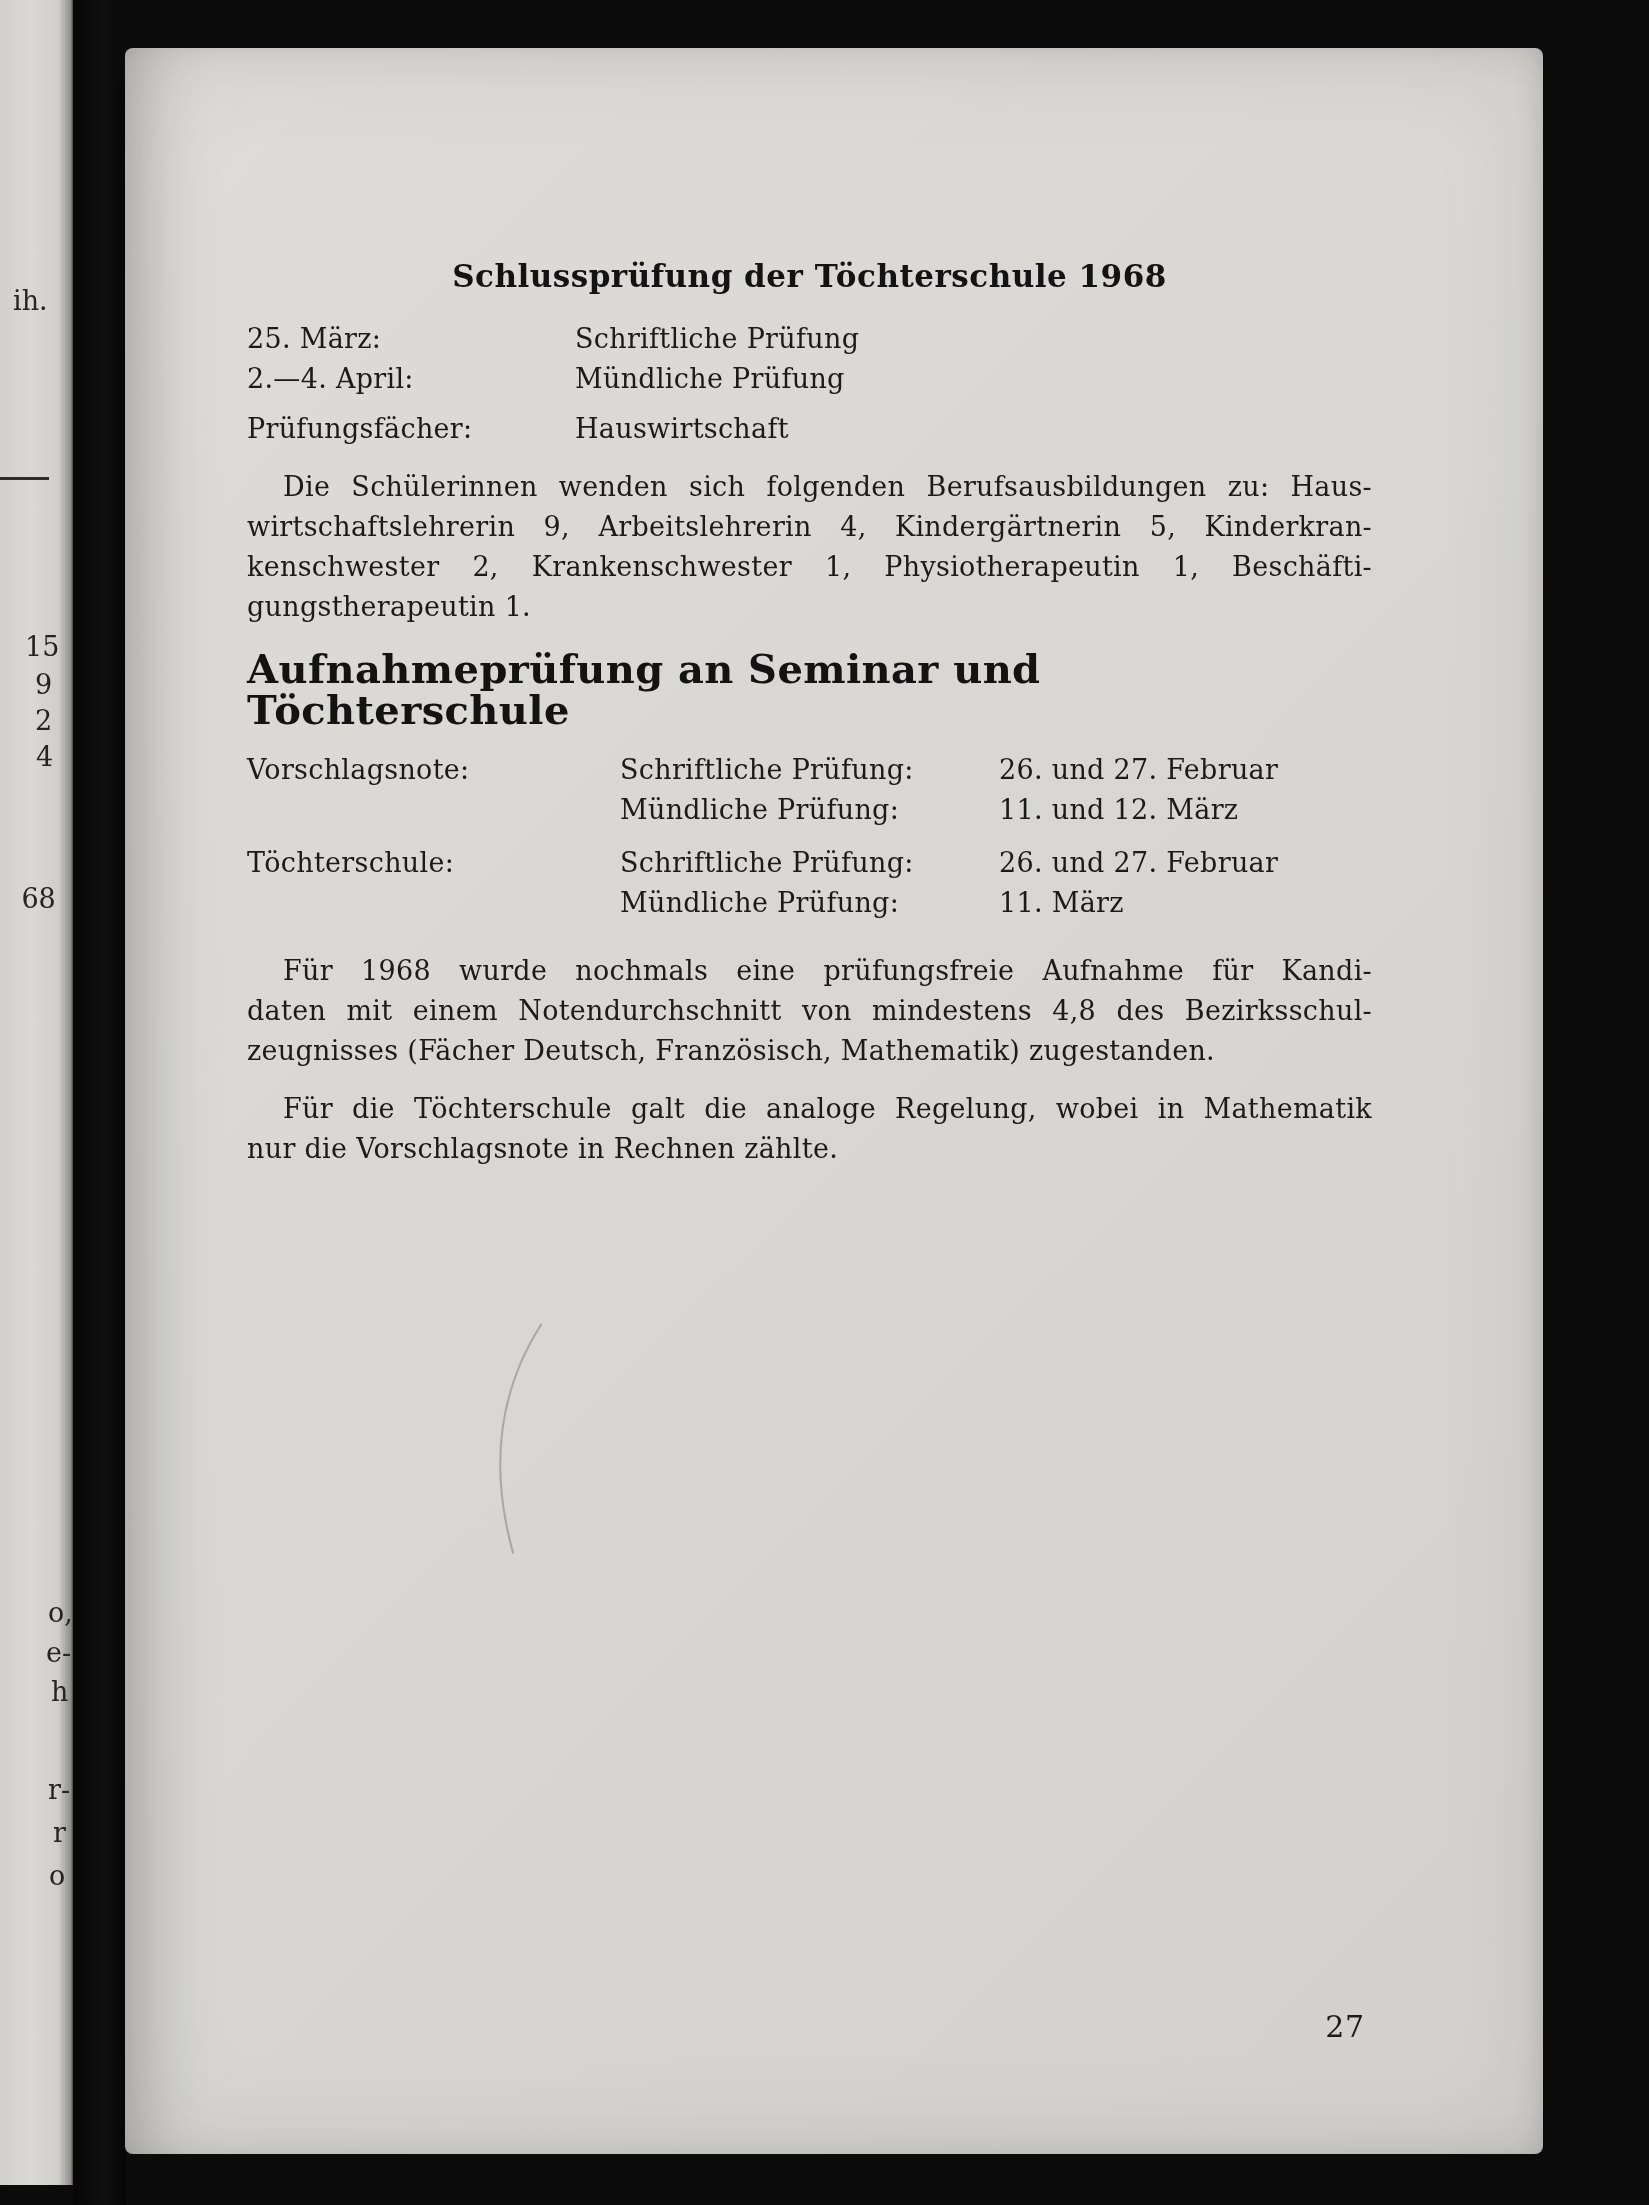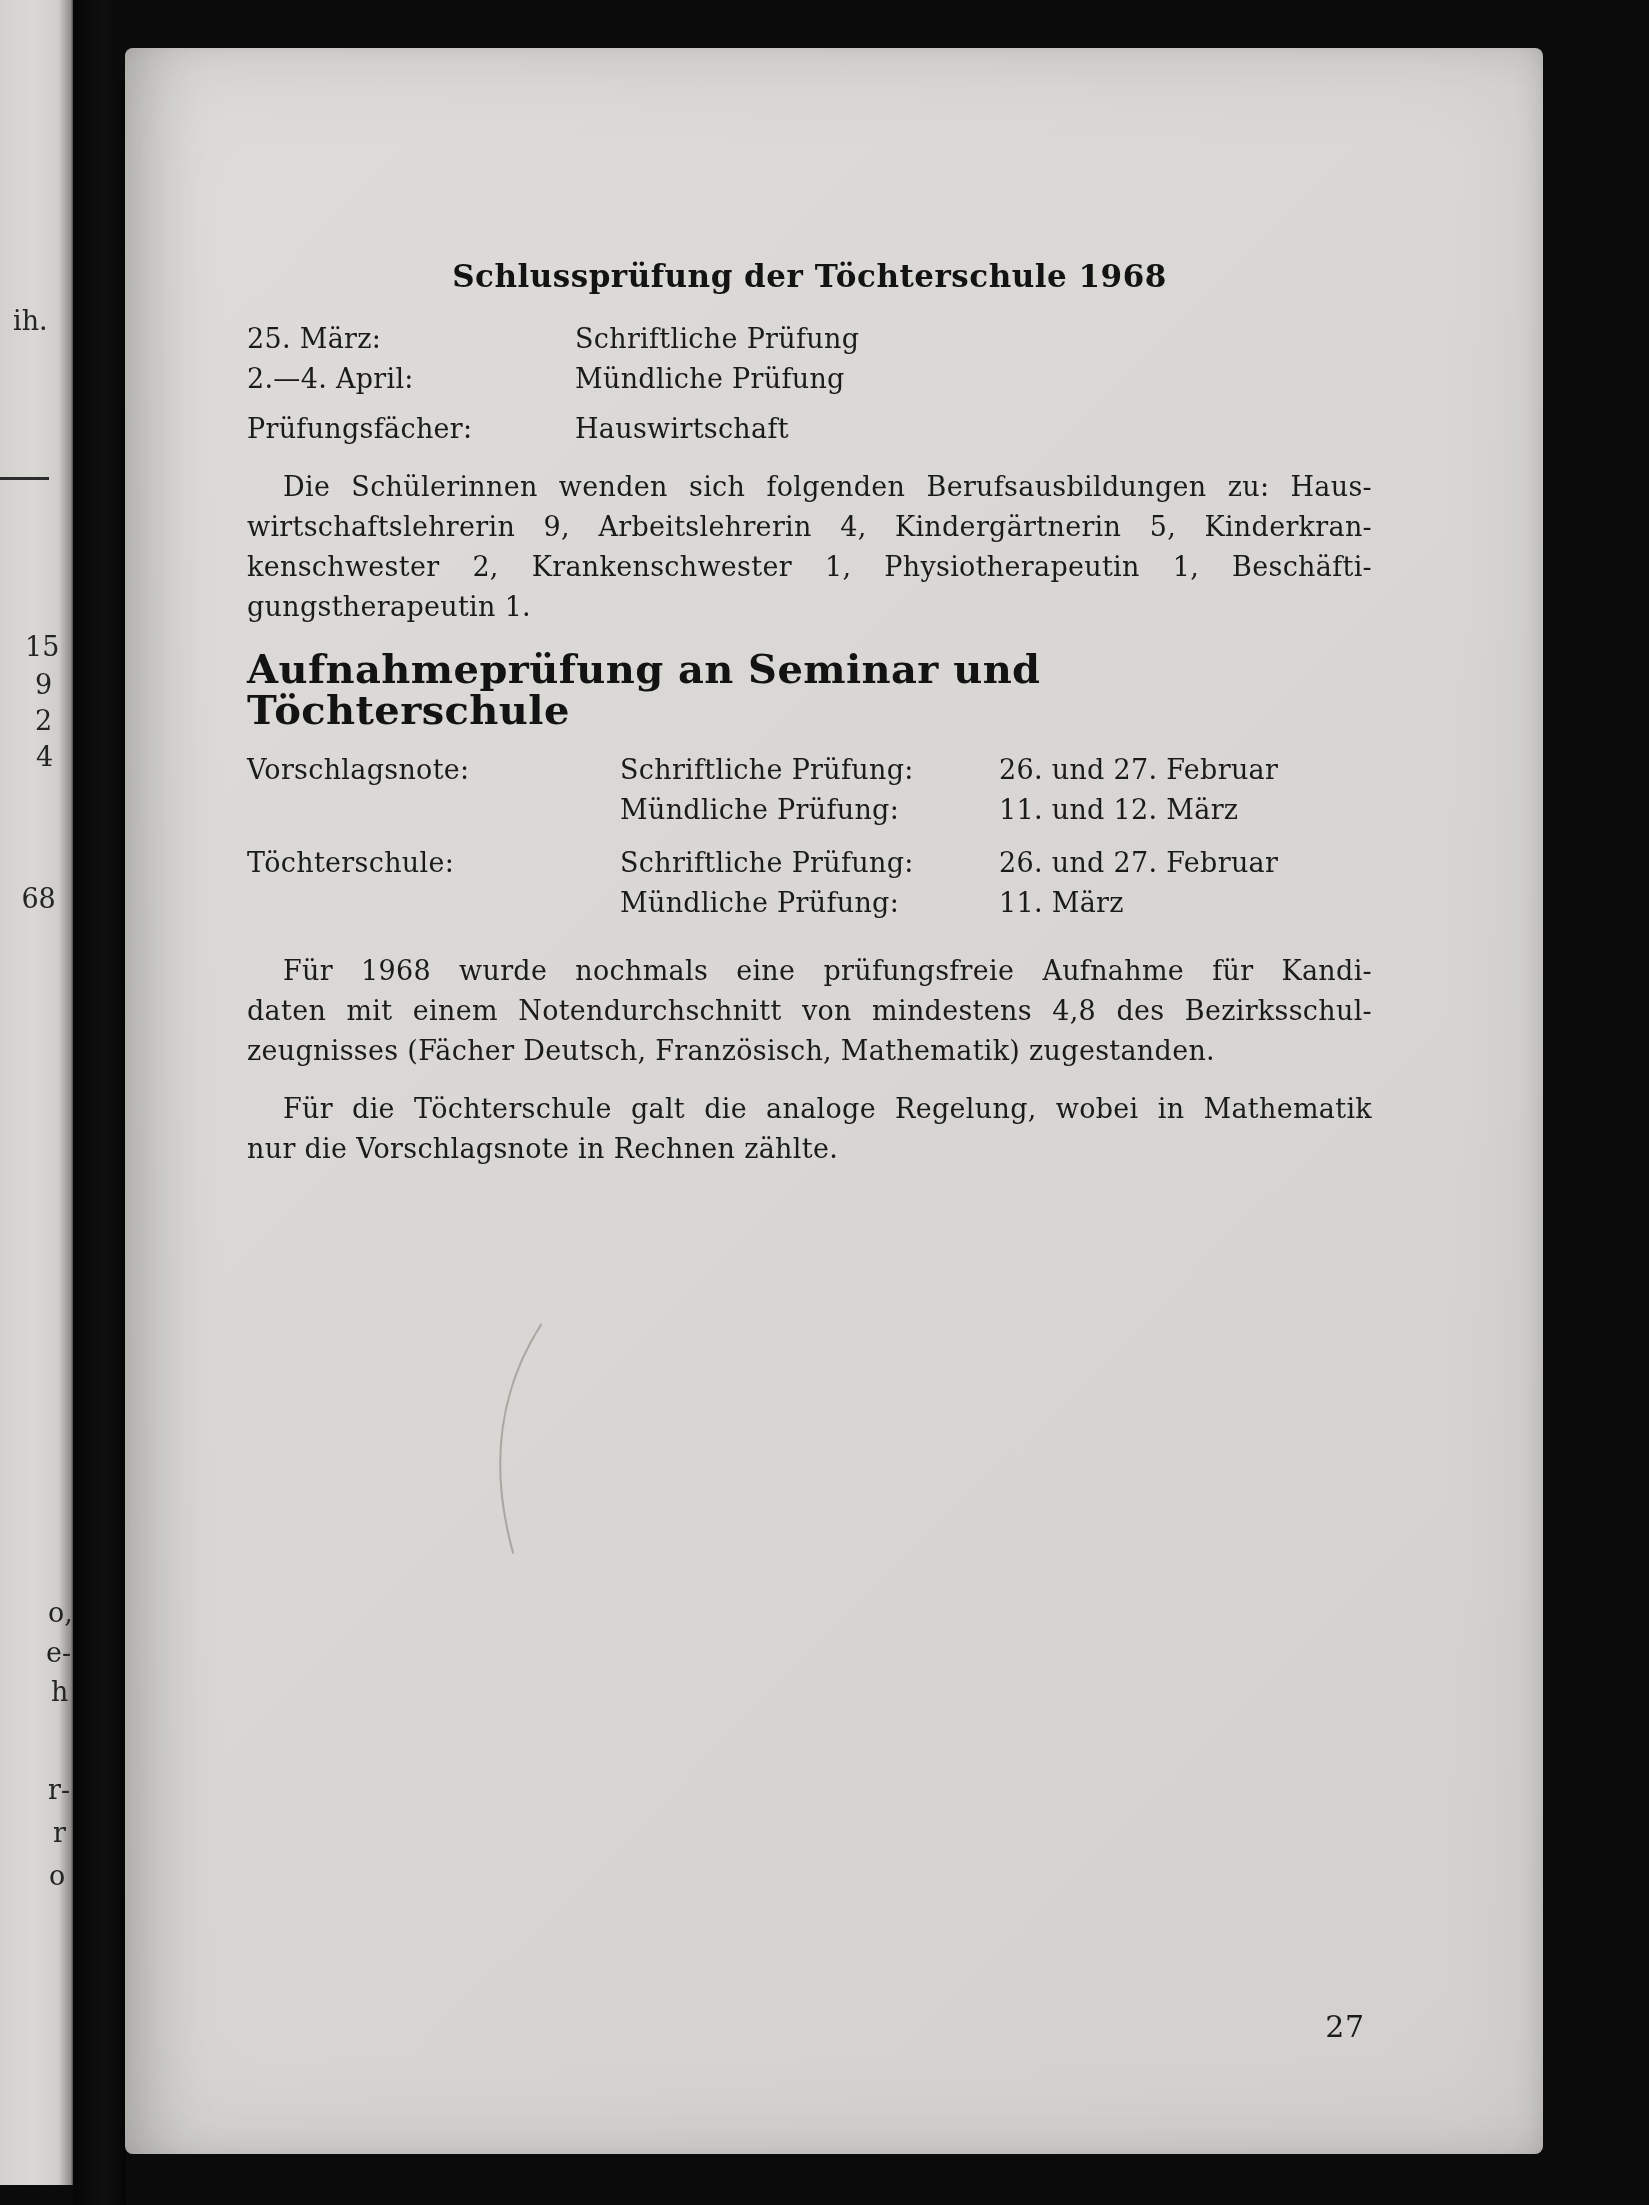--- a/index.html
+++ b/index.html
@@ -55,21 +55,21 @@
   .group-gap{height:13px;grid-column:1 / -1;}
   .page-number{
     position:absolute;right:178px;top:1961px;font-size:30px;color:#1b1b1b;letter-spacing:0.8px;
   }
   .scan-curve{position:absolute;left:355px;top:1270px;}
 </style>
 </head>
 <body>
 
 <div class="left-strip">
-  <span class="frag" style="left:13px;top:306px;">ih.</span>
+  <span class="frag" style="left:13px;top:286px;">ih.</span>
   <div class="frag-rule" style="top:477px;"></div>
   <span class="frag" style="left:25px;top:632px;">15</span>
   <span class="frag" style="left:35px;top:670px;">9</span>
   <span class="frag" style="left:35px;top:706px;">2</span>
   <span class="frag" style="left:36px;top:742px;">4</span>
   <span class="frag" style="left:21.4px;top:884px;">68</span>
   <span class="frag" style="left:48px;top:1598px;">o,</span>
   <span class="frag" style="left:46px;top:1638px;">e-</span>
   <span class="frag" style="left:51px;top:1677px;">h</span>
   <span class="frag" style="left:48px;top:1775px;">r-</span>

